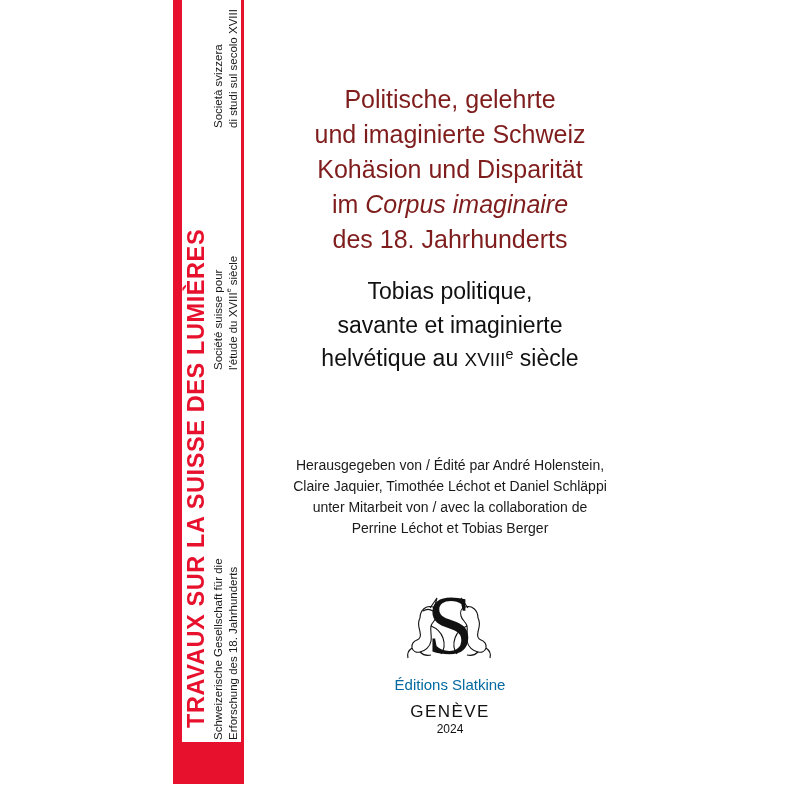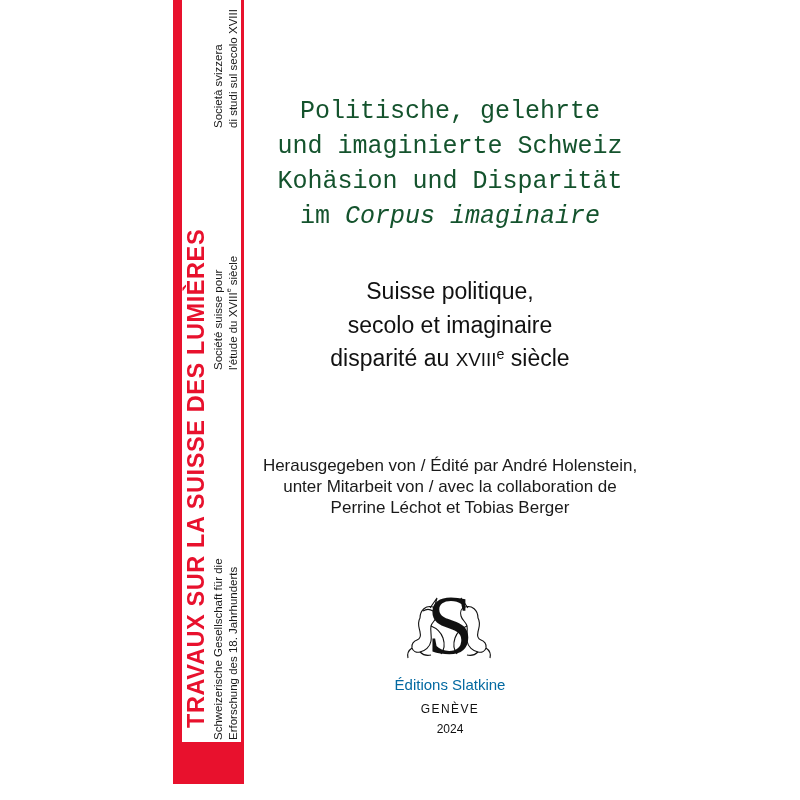--- a/index.html
+++ b/index.html
@@ -118,26 +118,26 @@
     position: absolute;
     left: 100px;
     top: 0;
     width: 390px;
     height: 784px;
     text-align: center;
   }
   .title-de {
     position: absolute;
     left: 0;
-    top: 94px;
+    top: 82px;
     width: 390px;
     font-size: 25px;
     line-height: 35px;
-    color: #14532d;
-    font-family: Liberation Mono, monospace;
+    color: #7f1d1d;
+    font-family: Liberation Sans, sans-serif;
   }
   .title-fr {
     position: absolute;
     left: 0;
     top: 275px;
     width: 390px;
     font-size: 23px;
     line-height: 33.5px;
     color: #111111;
   }
@@ -151,21 +151,21 @@
   }
   .smallcaps {
     font-size: 0.82em;
     margin-top: 28px;
   }
   .editors {
     position: absolute;
     left: 0;
     top: 455px;
     width: 390px;
-    font-size: 17px;
+    font-size: 14px;
     line-height: 21px;
     color: #1a1a1a;
   }
   .logo-wrap {
     position: absolute;
     left: 0;
     top: 578px;
     width: 390px;
     height: 100px;
   }
@@ -179,21 +179,21 @@
     top: 676px;
     width: 390px;
     font-size: 15px;
     color: #0369a1;
   }
   .city {
     position: absolute;
     left: 0;
     top: 702px;
     width: 390px;
-    font-size: 12px;
+    font-size: 17px;
     letter-spacing: 1.4px;
     color: #111111;
   }
   .year {
     position: absolute;
     left: 0;
     top: 722px;
     width: 390px;
     font-size: 12px;
     color: #111111;
@@ -229,30 +229,32 @@
       </div>
     </div>
 
     <div class="main-col">
 
       <div class="title-de">
         <div>Politische, gelehrte</div>
         <div>und imaginierte Schweiz</div>
         <div>Kohäsion und Disparität</div>
         <div><span>im </span><span class="ital">Corpus imaginaire</span></div>
+        <div>des 18. Jahrhunderts</div>
       </div>
 
       <div class="title-fr">
-        <div>Suisse politique,</div>
-        <div>secolo et imaginaire</div>
-        <div><span>disparité au </span><span class="smallcaps">XVIII</span><span class="sup">e</span><span> siècle</span></div>
+        <div>Tobias politique,</div>
+        <div>savante et imaginierte</div>
+        <div><span>helvétique au </span><span class="smallcaps">XVIII</span><span class="sup">e</span><span> siècle</span></div>
       </div>
 
       <div class="editors">
         <div>Herausgegeben von / Édité par André Holenstein,</div>
+        <div>Claire Jaquier, Timothée Léchot et Daniel Schläppi</div>
         <div>unter Mitarbeit von / avec la collaboration de</div>
         <div>Perrine Léchot et Tobias Berger</div>
       </div>
 
       <div class="logo-wrap">
         <svg width="120" height="98" viewBox="0 0 120 98">
 
           <text x="60" y="76" text-anchor="middle" font-family="Liberation Serif, serif" font-size="84" fill="#111111">S</text>
 
           <g fill="none" stroke="#111111" stroke-width="1.1">

